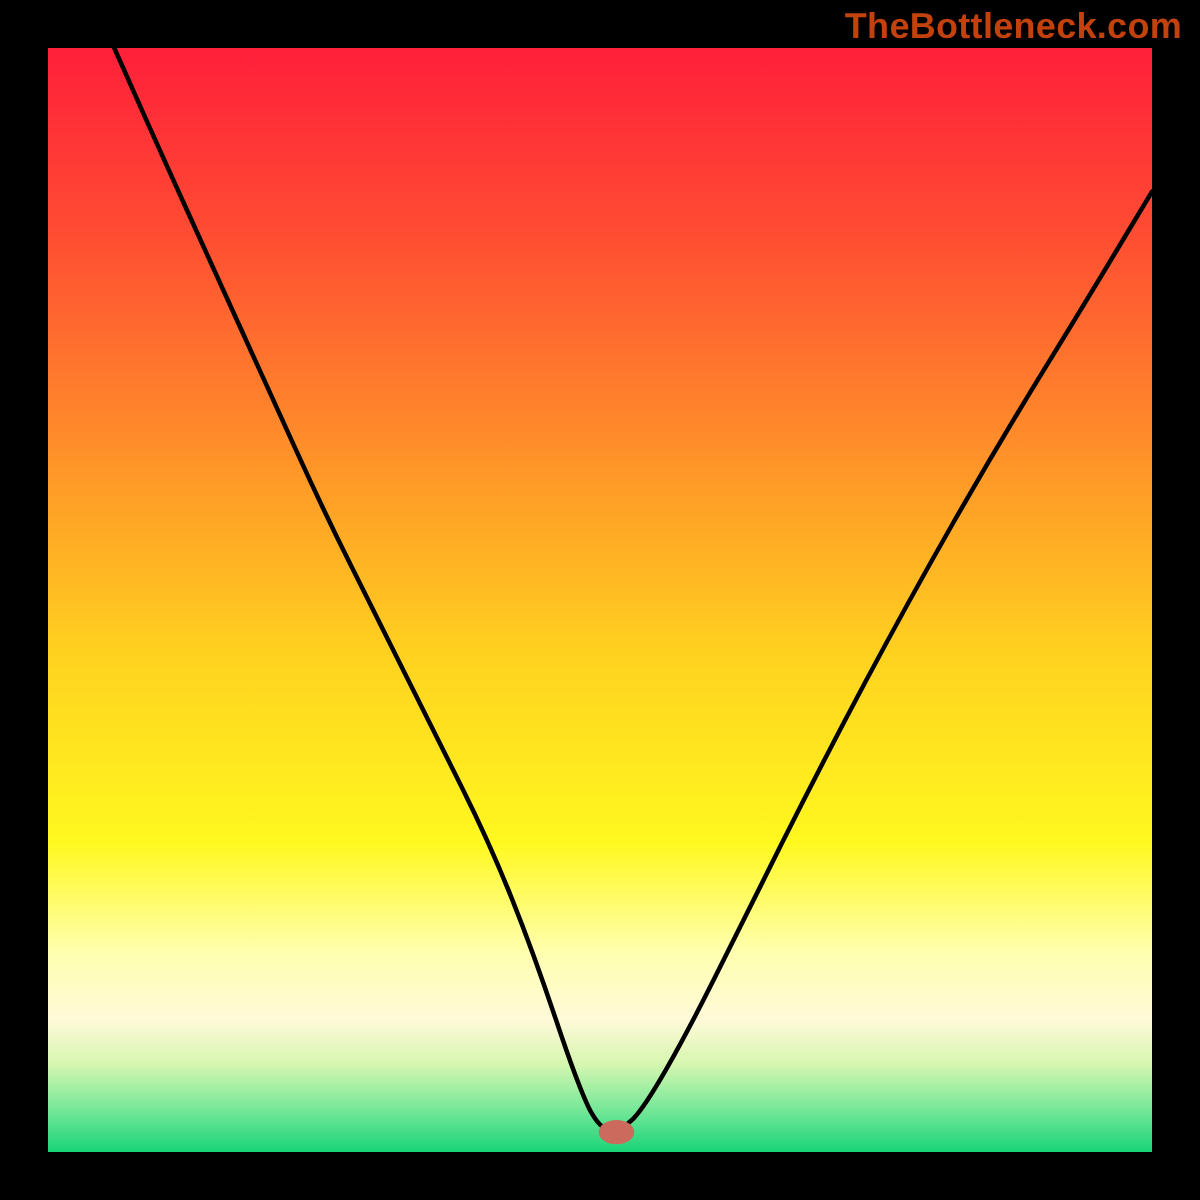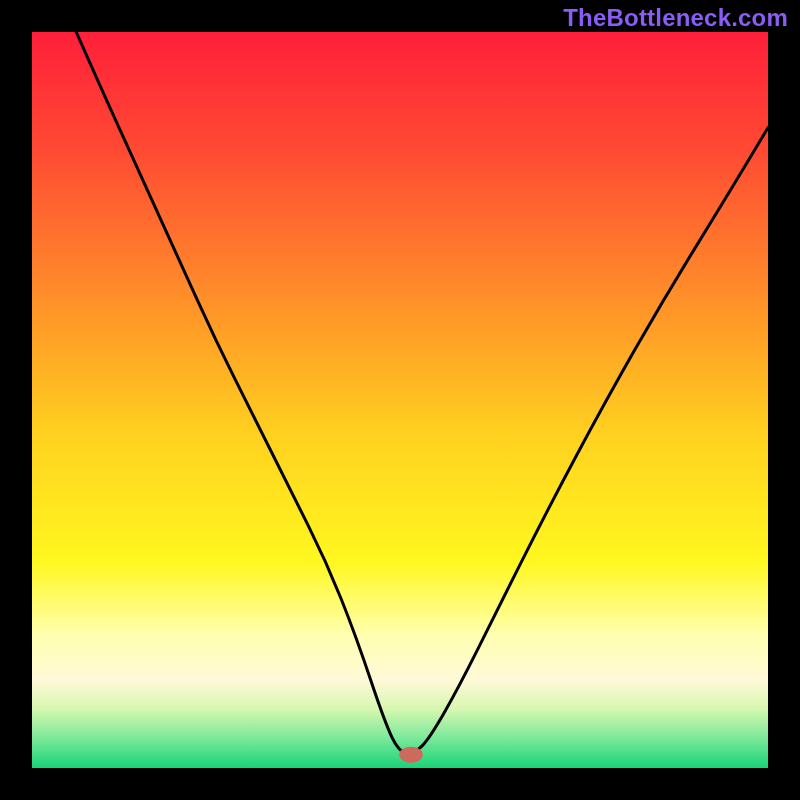--- a/index.html
+++ b/index.html
@@ -16,21 +16,21 @@
     top: 0;
     left: 0;
     width: 800px;
     height: 800px;
     background: #000;
   }
   .watermark {
     position: absolute;
     top: 4px;
     right: 12px;
-    color: #8b5cf6;
+    color: #c2410c;
     font-size: 24px;
     font-weight: 600;
     letter-spacing: 0.2px;
     user-select: none;
   }
   .plot {
     position: absolute;
     top: 32px;
     left: 32px;
     width: 736px;

